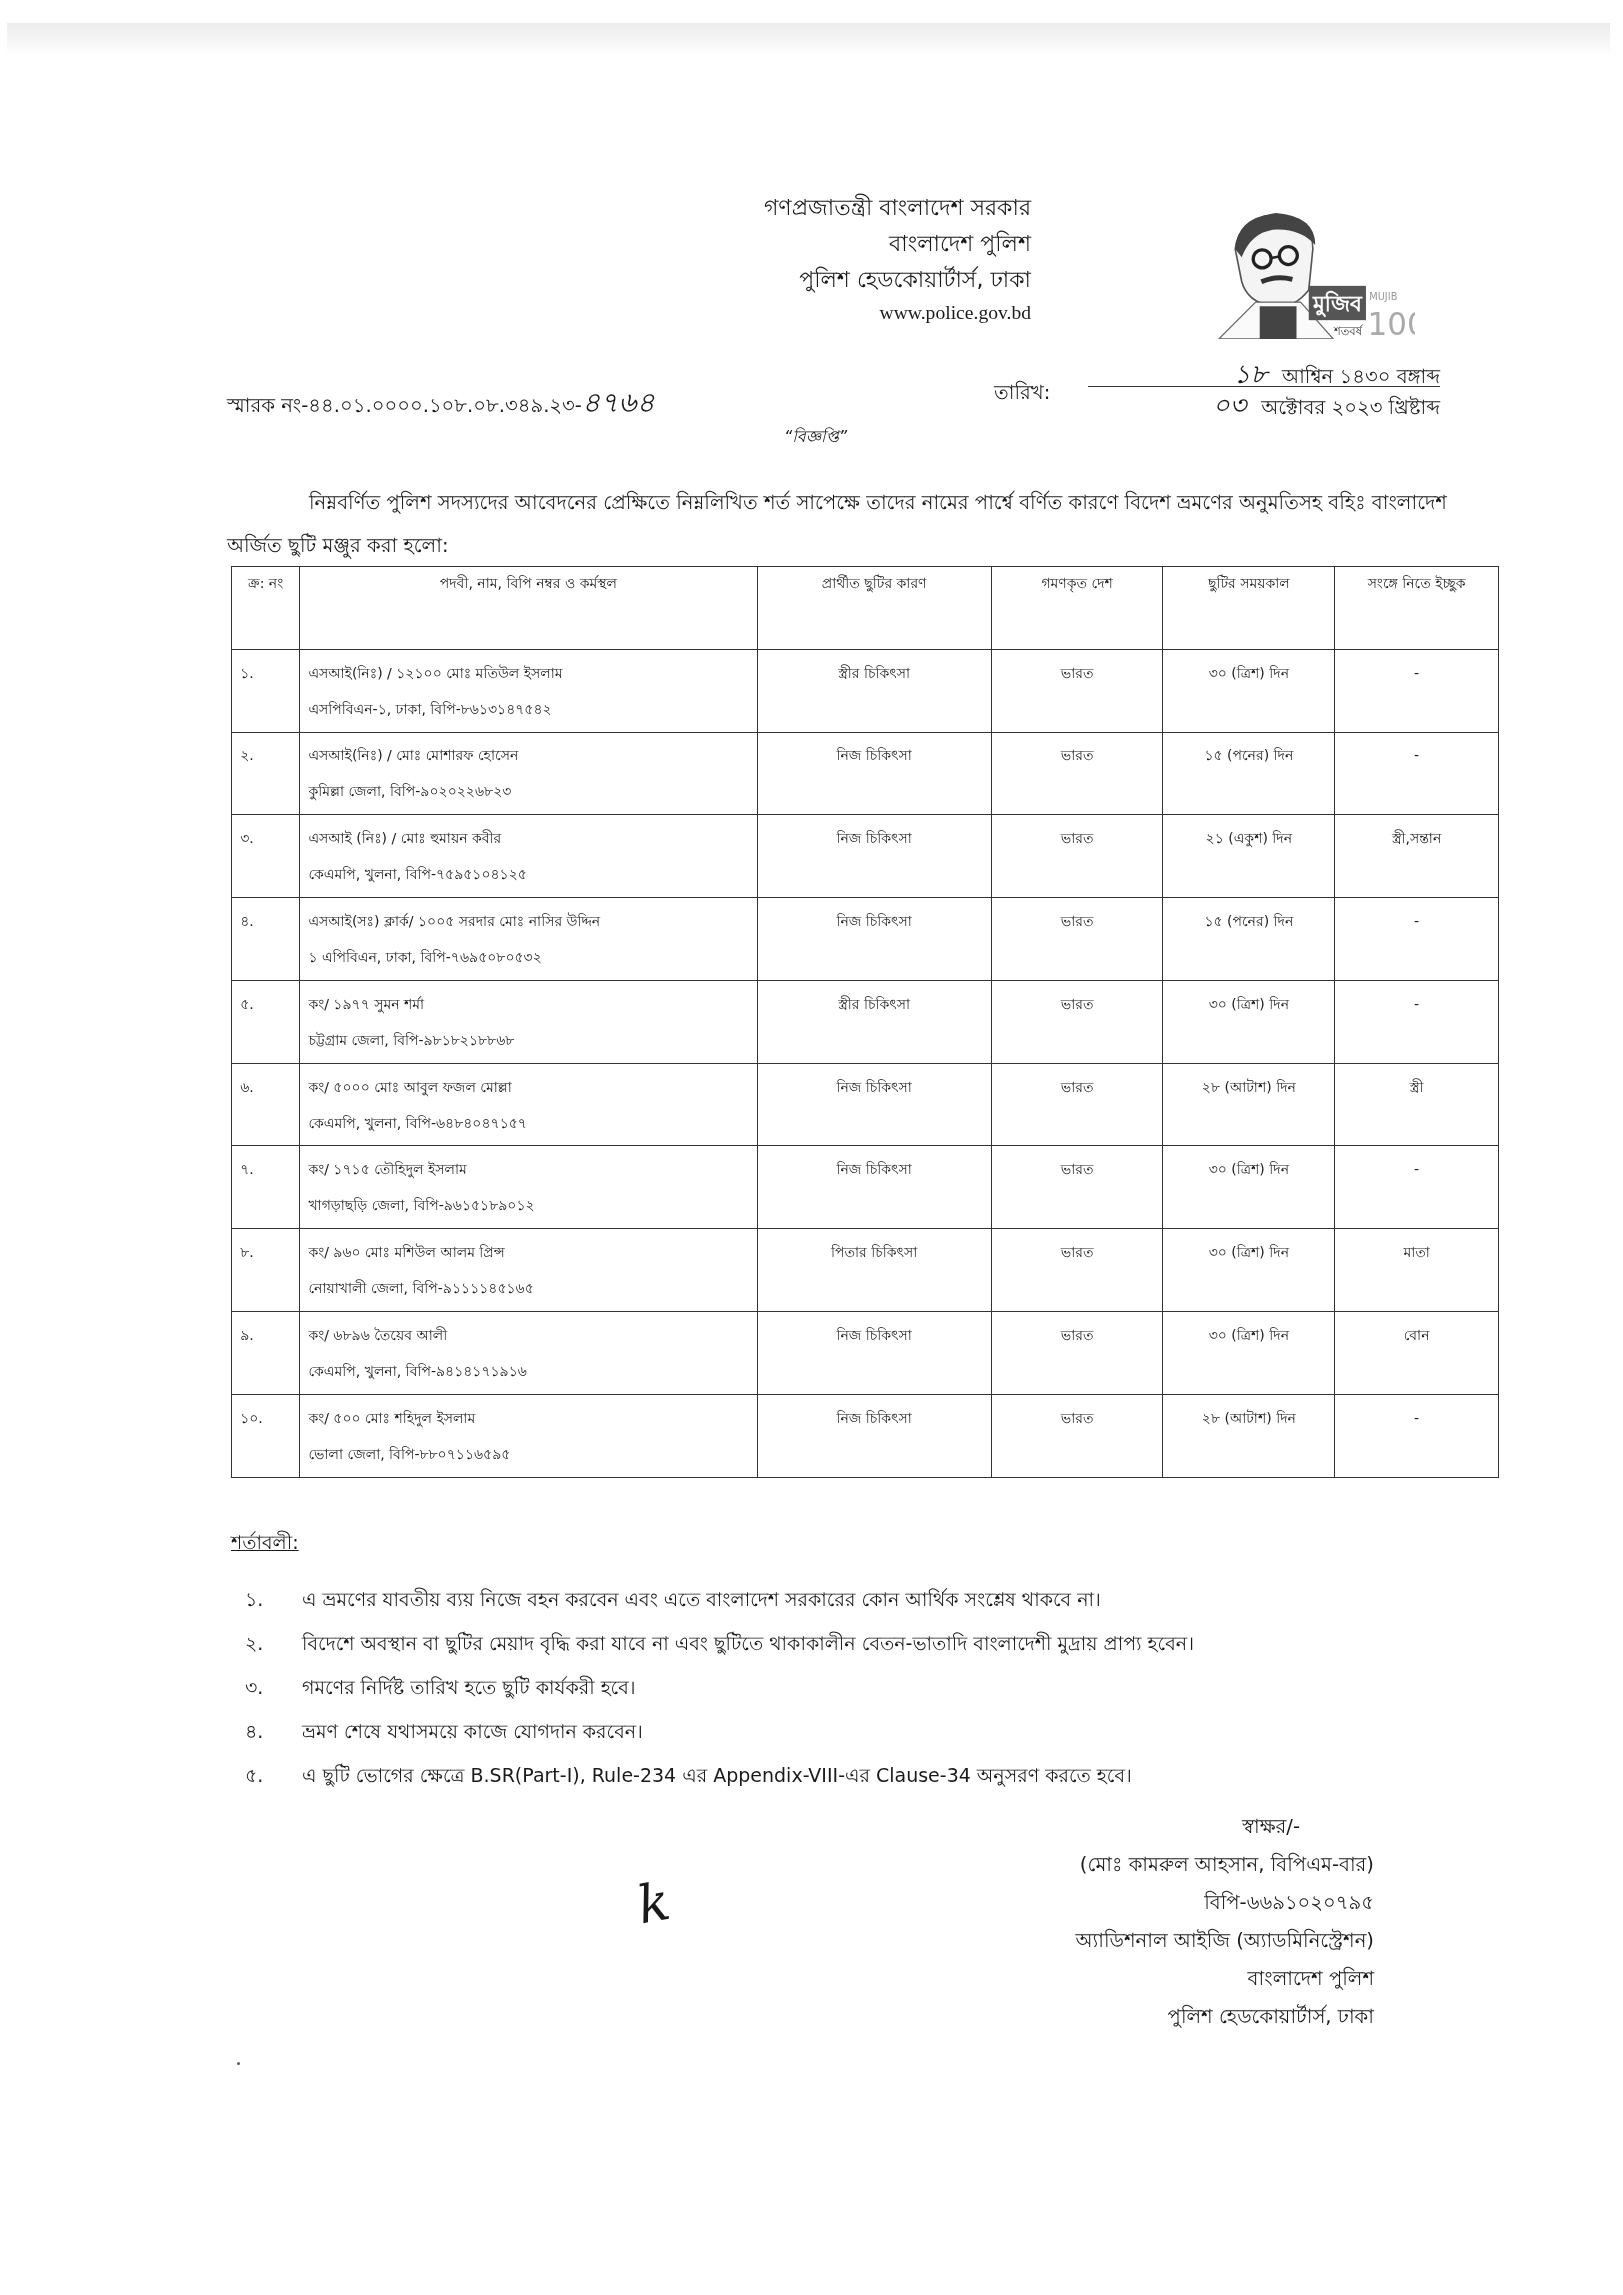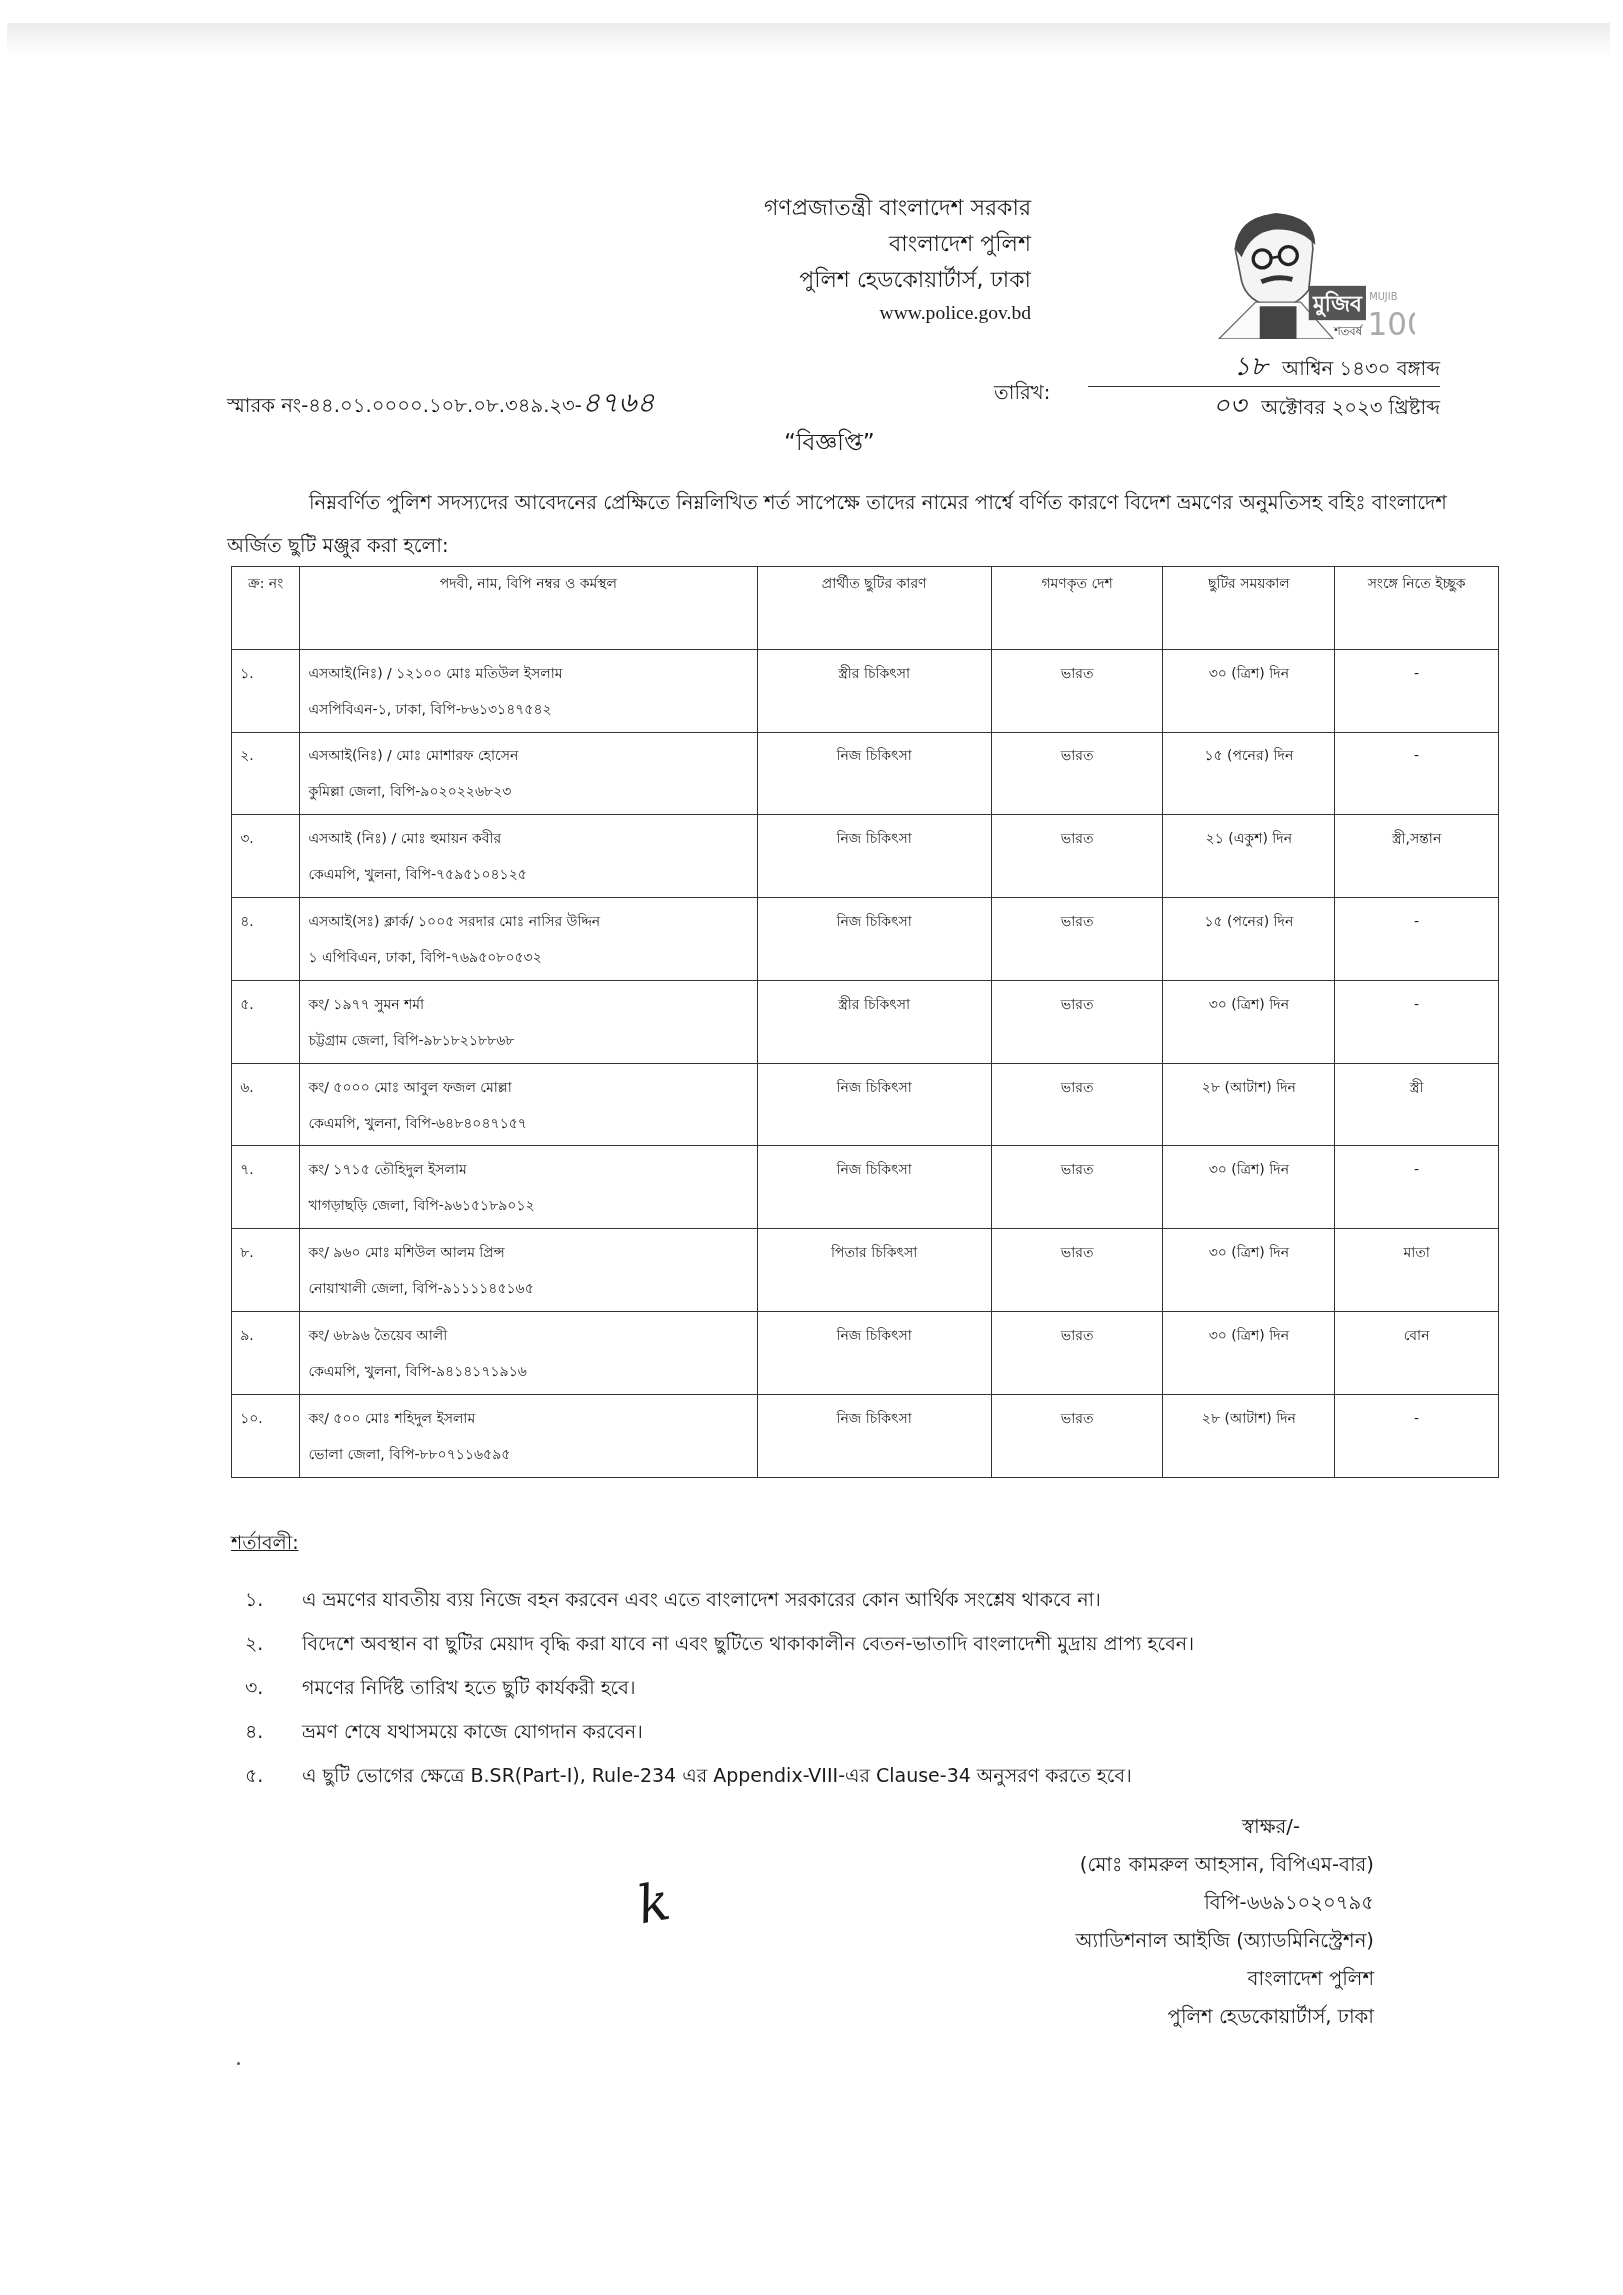--- a/index.html
+++ b/index.html
@@ -20,24 +20,24 @@
     position: absolute; left: 1178px; top: 200px; width: 237px; height: 139px;
   }
   .memo {
     position: absolute; left: 227px; top: 381px; font-size: 19.6px;
   }
   .memo .hand { font-family: "DejaVu Serif", serif; font-size: 28px; font-style: italic; }
   .date-label { position: absolute; left: 994px; top: 378px; font-size: 19.6px; }
   .date-block {
     position: absolute; left: 1088px; top: 350px; width: 352px; text-align: right; font-size: 19.6px;
   }
-  .date-top { height: 36px; line-height: 32px; border-bottom: 1.6px solid #333; }
+  .date-top { height: 36px; line-height: 48px; border-bottom: 1.6px solid #333; }
   .date-bottom { height: 36px; line-height: 36px; }
   .date-block .hand { font-family: "DejaVu Serif", serif; font-size: 26px; font-style: italic; margin-right: 14.7px; }
-  .notice-title { position: absolute; left: 784px; top: 424px; font-size: 23px; }
+  .notice-title { position: absolute; left: 784px; top: 424px; font-size: 16px; font-style: italic; }
   .intro {
     position: absolute; left: 227px; top: 481px; width: 1260px; font-size: 19.6px; line-height: 43px;
     text-indent: 82px;
   }
   table.leave {
     position: absolute; left: 231px; top: 566px; width: 1268px;
     border-collapse: collapse; font-size: 14px;
   }
   table.leave th, table.leave td {
     border: 1.6px solid #333; vertical-align: top; padding: 4.9px 8.2px;

